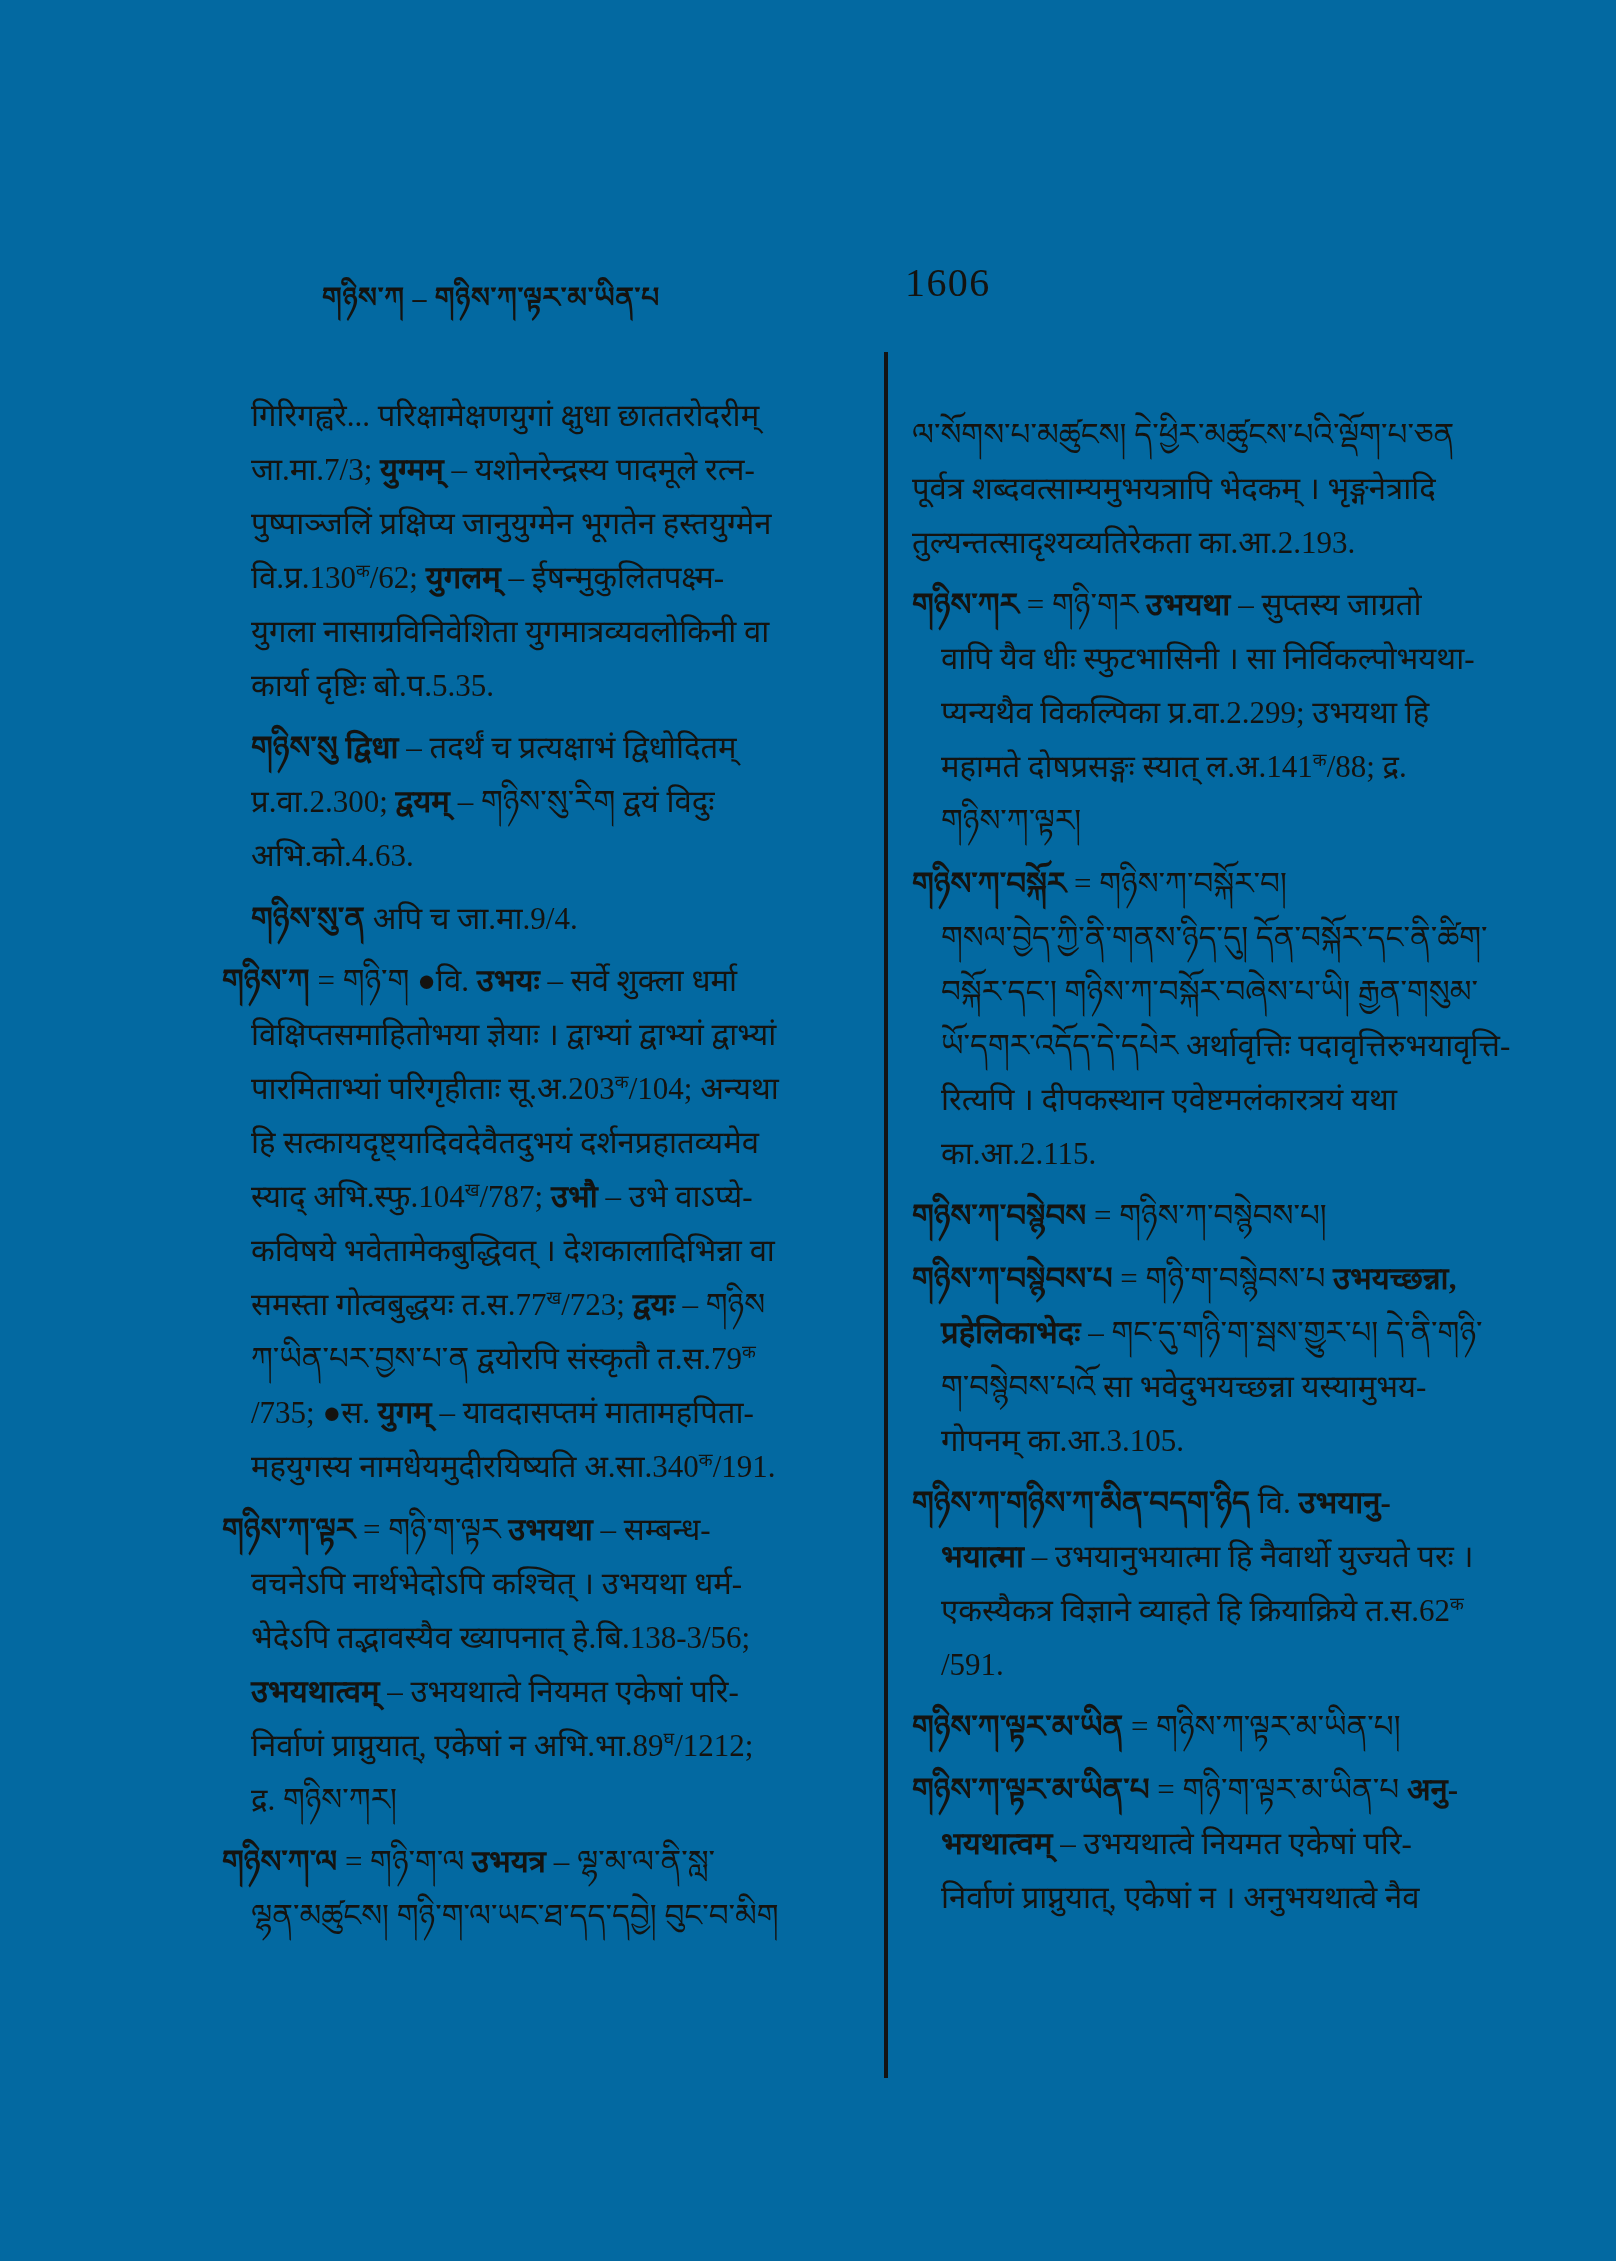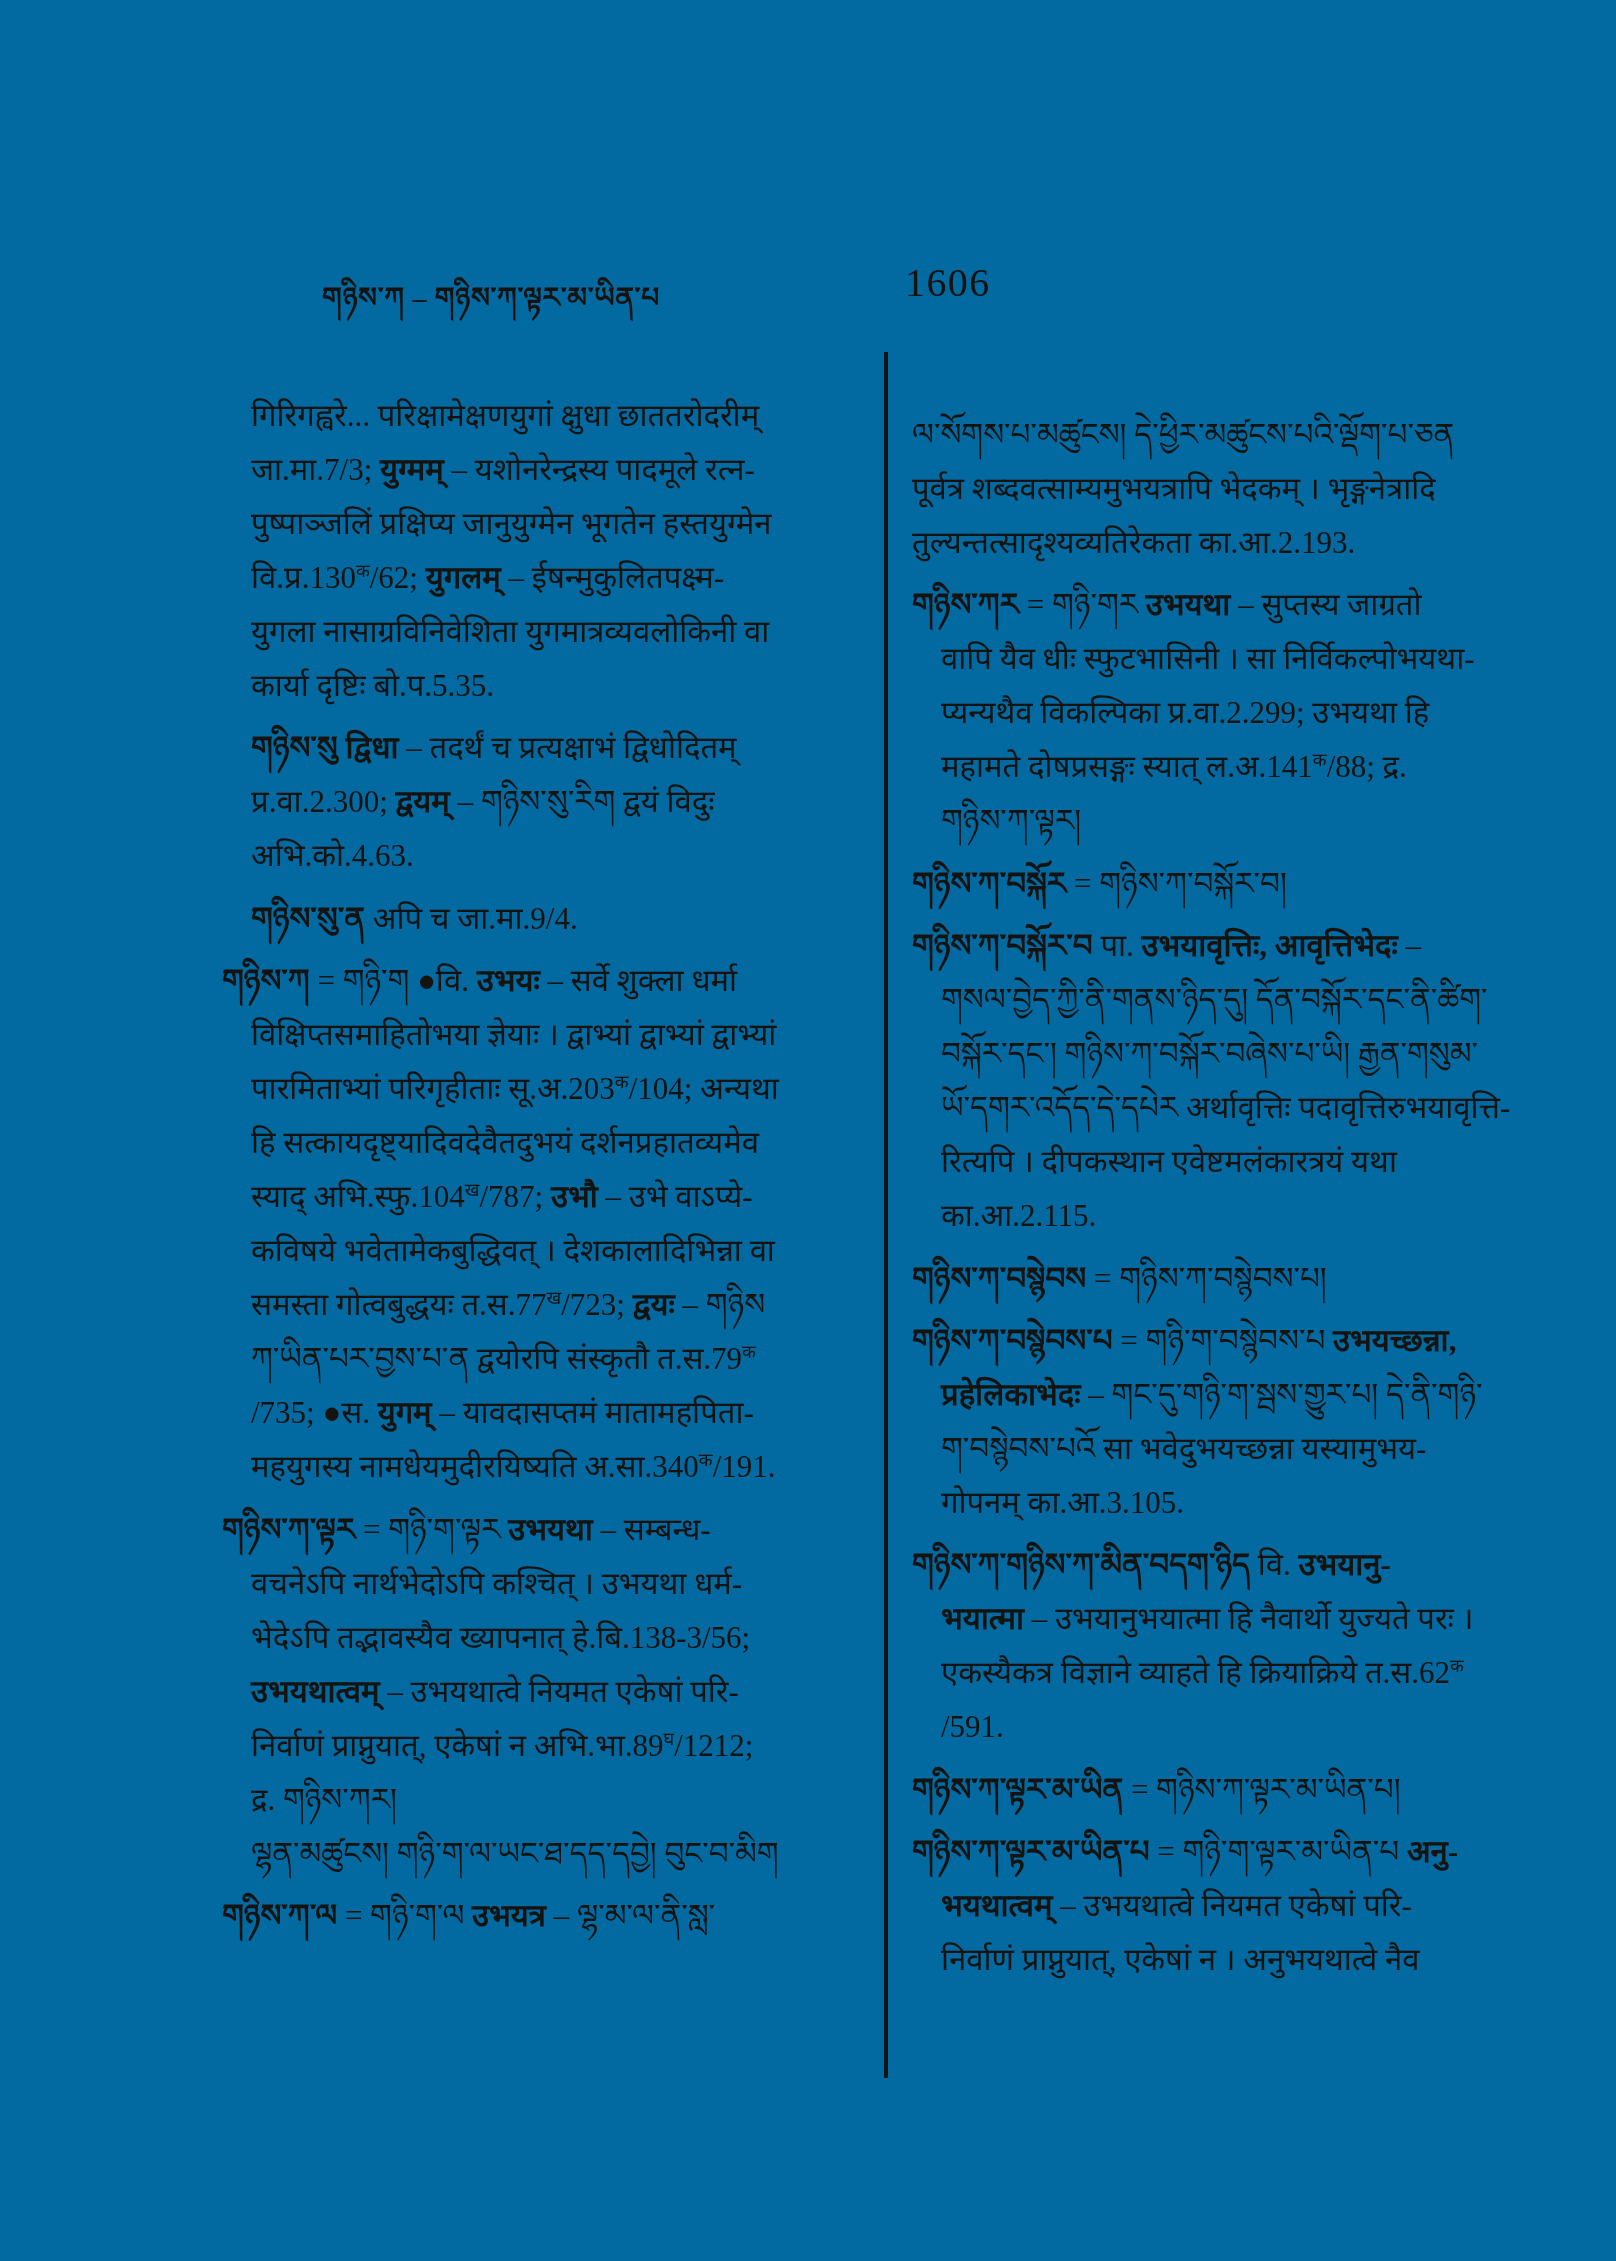--- a/index.html
+++ b/index.html
@@ -73,35 +73,34 @@
       <p class="line cont"><span class="">समस्ता  गोत्वबुद्धयः  त.स.77</span><span class="sup">ख</span><span class="">/723;  </span><span class="b ">द्वयः</span><span class="">  –  གཉིས</span></p>
       <p class="line cont"><span class="">ཀ་ཡིན་པར་བྱས་པ་ན  द्वयोरपि  संस्कृतौ  त.स.79</span><span class="sup">क</span></p>
       <p class="line cont"><span class="">/735;  ●स. </span><span class="b ">युगम्</span><span class="">  –  यावदासप्तमं  मातामहपिता-</span></p>
       <p class="line cont"><span class="">महयुगस्य  नामधेयमुदीरयिष्यति  अ.सा.340</span><span class="sup">क</span><span class="">/191.</span></p>
       <p class="line sp"><span class="b ">གཉིས་ཀ་ལྟར</span><span class=""> = གཉི་ག་ལྟར  </span><span class="b ">उभयथा</span><span class=""> – सम्बन्ध-</span></p>
       <p class="line cont"><span class="">वचनेऽपि  नार्थभेदोऽपि  कश्चित्  ।  उभयथा  धर्म-</span></p>
       <p class="line cont"><span class="">भेदेऽपि  तद्भावस्यैव  ख्यापनात्  हे.बि.138-3/56;</span></p>
       <p class="line cont"><span class="b ">उभयथात्वम्</span><span class="">  –  उभयथात्वे  नियमत  एकेषां  परि-</span></p>
       <p class="line cont"><span class="">निर्वाणं  प्राप्नुयात्,  एकेषां  न  अभि.भा.89</span><span class="sup">घ</span><span class="">/1212;</span></p>
       <p class="line cont"><span class="">द्र. གཉིས་ཀར།</span></p>
+      <p class="line sp"><span class="b ">གཉིས་ཀ་ལ</span><span class=""> = གཉི་ག་ལ  </span><span class="b ">उभयत्र</span><span class=""> – ལྷ་མ་ལ་ནི་སླ་</span></p>
       <p class="line cont"><span class="">ལྷན་མཚུངས།  གཉི་ག་ལ་ཡང་ཐ་དད་དབྱེ།  བུང་བ་མིག</span></p>
-      <p class="line sp"><span class="b ">གཉིས་ཀ་ལ</span><span class=""> = གཉི་ག་ལ  </span><span class="b ">उभयत्र</span><span class=""> – ལྷ་མ་ལ་ནི་སླ་</span></p>
     </main>
 
   <main class="col col-right">
       <p class="line"><span class="">ལ་སོགས་པ་མཚུངས།  དེ་ཕྱིར་མཚུངས་པའི་ལྡོག་པ་ཅན</span></p>
       <p class="line"><span class="">पूर्वत्र  शब्दवत्साम्यमुभयत्रापि  भेदकम्  ।  भृङ्गनेत्रादि</span></p>
       <p class="line"><span class="">तुल्यन्तत्सादृश्यव्यतिरेकता  का.आ.2.193.</span></p>
       <p class="line sp"><span class="b ">གཉིས་ཀར</span><span class=""> = གཉི་གར  </span><span class="b ">उभयथा</span><span class=""> – सुप्तस्य जाग्रतो</span></p>
       <p class="line cont"><span class="">वापि  यैव  धीः  स्फुटभासिनी  ।  सा  निर्विकल्पोभयथा-</span></p>
       <p class="line cont"><span class="">प्यन्यथैव  विकल्पिका  प्र.वा.2.299;  उभयथा  हि</span></p>
       <p class="line cont"><span class="">महामते  दोषप्रसङ्गः  स्यात्  ल.अ.141</span><span class="sup">क</span><span class="">/88;  द्र.</span></p>
       <p class="line cont"><span class="">གཉིས་ཀ་ལྟར།</span></p>
       <p class="line sp"><span class="b ">གཉིས་ཀ་བསྐོར</span><span class="">        =  གཉིས་ཀ་བསྐོར་བ།</span></p>
-      <p class="line sp"><span class="b ">གཉིས་ཀ་བསྐོར་བ</span><span class="">  पा. </span><span class="b ">उभयावृत्तिः, आवृत्तिभेदः</span><span class=""> –</span></p>
       <p class="line cont"><span class="">གསལ་བྱེད་ཀྱི་ནི་གནས་ཉིད་དུ།  དོན་བསྐོར་དང་ནི་ཚིག་</span></p>
       <p class="line cont"><span class="">བསྐོར་དང་།  གཉིས་ཀ་བསྐོར་བཞེས་པ་ཡི།  རྒྱན་གསུམ་</span></p>
       <p class="line cont"><span class="">ཡོ་དགར་འདོད་དེ་དཔེར  अर्थावृत्तिः  पदावृत्तिरुभयावृत्ति-</span></p>
       <p class="line cont"><span class="">रित्यपि  ।  दीपकस्थान  एवेष्टमलंकारत्रयं  यथा</span></p>
       <p class="line cont"><span class="">का.आ.2.115.</span></p>
       <p class="line sp"><span class="b ">གཉིས་ཀ་བསྙེབས</span><span class="">        =  གཉིས་ཀ་བསྙེབས་པ།</span></p>
       <p class="line sp"><span class="b ">གཉིས་ཀ་བསྙེབས་པ</span><span class=""> = གཉི་ག་བསྙེབས་པ </span><span class="b ">उभयच्छन्ना,</span></p>
       <p class="line cont"><span class="b ">प्रहेलिकाभेदः</span><span class="">  –  གང་དུ་གཉི་ག་སྦས་གྱུར་པ།  དེ་ནི་གཉི་</span></p>
       <p class="line cont"><span class="">ག་བསྙེབས་པའོ  सा  भवेदुभयच्छन्ना  यस्यामुभय-</span></p>
       <p class="line cont"><span class="">गोपनम्  का.आ.3.105.</span></p>

